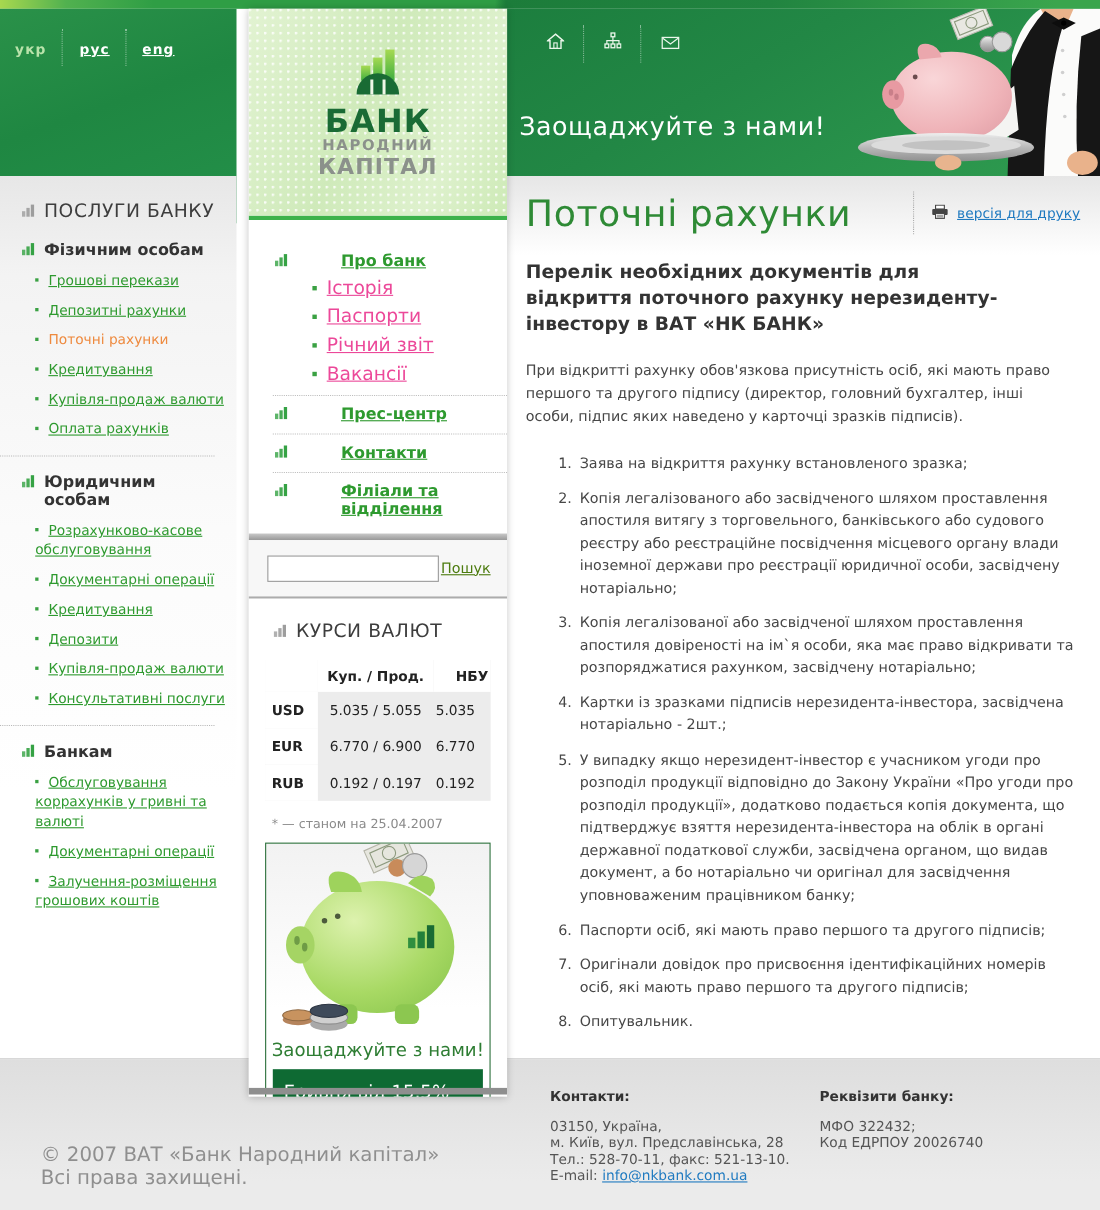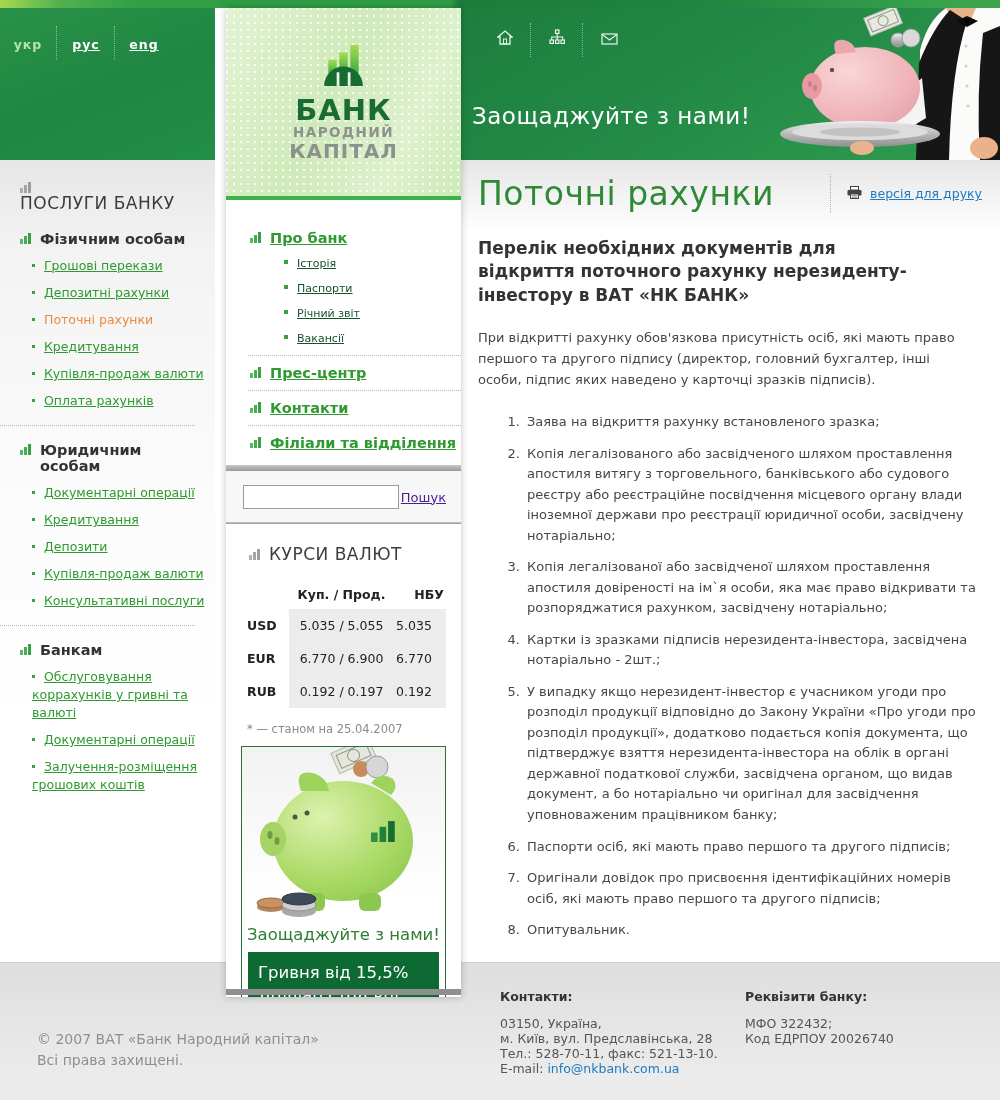--- a/index.html
+++ b/index.html
@@ -33,30 +33,30 @@
       linear-gradient(115deg,#e2f3d2 0%,#cfeaba 45%,#def1cd 75%,#cdeab6 100%);
     text-align:center;}
   .greenline{height:4px;background:#3db24b;}
   .logo{display:inline-block;padding-top:36px;}
   .logo-name1{font-size:29px;font-weight:bold;color:#1a6b35;letter-spacing:1px;line-height:30px;margin-top:3px;}
   .logo-name2{font-size:13.5px;font-weight:bold;color:#8b918b;letter-spacing:1.5px;line-height:15px;}
   .logo-name3{font-size:20px;font-weight:bold;color:#8b918b;letter-spacing:1px;line-height:22px;}
 
   .cmenu{padding:26px 0 8px 24px;}
   .cmenu .grp{display:flex;align-items:baseline;margin:4px 0 6px 0;}
-  .cmenu .grp a{font-size:14.5px;font-weight:bold;color:#2e9a2f;text-decoration:underline;}
+  .cmenu .grp a{font-size:14.5px;font-weight:bold;color:#2e9a2f;text-decoration:underline;margin-left:40px;}
   .cmenu ul{list-style:none;margin:4px 0 8px 0;padding:0 0 0 34px;}
   .cmenu ul li{margin:6px 0;}
   .cmenu ul li::before{content:"";display:inline-block;width:4px;height:4px;background:#3aa143;margin-right:9px;vertical-align:3px;}
-  .cmenu ul a{font-size:11px;color:#14532d;text-decoration:underline;}
+  .cmenu ul a{font-size:17px;color:#ec4899;text-decoration:underline;}
   .dotsep{border-top:1px dotted #bdbdbd;margin:9px 0 9px -2px;}
   .graybar{height:6px;background:linear-gradient(#c9c9c9,#989898);}
   .searchrow{background:#f7f7f7;padding:14px 15px 13px 17px;display:flex;align-items:center;justify-content:space-between;}
   .searchrow input{width:146px;height:20px;border:1px solid #9a9a9a;background:#fff;font-size:12px;padding:1px 4px;}
-  .searchrow a{font-size:13px;color:#4c1d95;text-decoration:underline;}
+  .searchrow a{font-size:13px;color:#4d7c0f;text-decoration:underline;}
   .rates{padding:20px 15px 0 15px;}
   .rates-head{display:flex;align-items:baseline;padding-left:8px;}
   .rates-head span.t{font-size:17px;color:#3d3d3d;letter-spacing:.5px;}
   table.ratetab{border-collapse:collapse;margin-top:16px;width:205px;background:#ececec;font-size:12.5px;color:#222;}
   table.ratetab th{background:#fff;font-weight:bold;padding:7px 2px;text-align:center;}
   table.ratetab th:last-child{text-align:right;padding-right:2px;}
   table.ratetab td{padding:9px 2px;}
   table.ratetab td.cur{background:#fff;font-weight:bold;width:42px;padding-left:6px;}
   table.ratetab td.bs{text-align:center;width:112px;}
   table.ratetab td.nb{text-align:left;width:49px;padding-right:3px;}
@@ -64,21 +64,21 @@
   .ad{margin:4px 15px 0 15px;border:1px solid #2a6f3a;background:linear-gradient(#f2f2f2,#ffffff 45%);}
   .ad .pig{display:block;width:100%;height:178px;}
   .ad .adslogan{text-align:center;color:#2e7d33;font-size:16.5px;padding:0 0 8px 0;}
   .ad .adbox{background:#0e6a33;color:#fff;font-size:16.5px;line-height:23px;padding:9px 10px;margin:0 6px 42px 6px;}
   .panelbottom{position:absolute;left:0;bottom:2px;width:100%;height:6px;background:#8f8f8f;}
 
   
   .sidebar{position:absolute;left:0;top:160px;width:215px;height:802px;
     background:linear-gradient(#e7e7e7 0,#f3f3f3 90px,#fbfbfb 320px,#fff 560px);padding-top:0;}
   .sb-inner{padding:22px 10px 0 20px;}
-  .sb-title{display:flex;align-items:baseline;margin-bottom:18px;flex-direction:column;}
+  .sb-title{display:flex;align-items:baseline;margin-bottom:18px;}
   .sb-title span.t{font-size:17px;color:#3d3d3d;letter-spacing:.5px;}
   .sb-sec{display:flex;align-items:baseline;margin:10px 0 8px 0;}
   .sb-sec span.t{font-size:14.5px;font-weight:bold;color:#333;}
   .sb-list{list-style:none;margin:0 0 14px 0;padding:0 0 0 12px;}
   .sb-list li{margin:9px 0;line-height:17px;}
   .sb-list li::before{content:"";display:inline-block;width:3px;height:3px;background:#3aa143;margin-right:9px;vertical-align:3px;}
   .sb-list a{font-size:12.5px;color:#2e9a2f;text-decoration:underline;}
   .sb-list a.active{color:#ee8a3f;text-decoration:none;}
   .sb-dotsep{border-top:1px dotted #b8b8b8;margin:16px 10px 16px -20px;}
 
@@ -92,26 +92,26 @@
   .printlink .picon{margin-right:8px;display:inline-block;}
   .printlink a{font-size:12.5px;color:#1f7ac0;text-decoration:underline;}
   .h2{font-size:17px;font-weight:bold;color:#333;line-height:1.37;max-width:445px;margin:24px 0 0 0;}
   .intro{font-size:13px;color:#474747;line-height:1.62;max-width:505px;margin:20px 12px 0 0;}
   ol.doclist{margin:22px 0 0 0;padding:0 0 0 46px;max-width:470px;}
   ol.doclist li{font-size:13px;color:#474747;line-height:1.58;margin-bottom:11px;padding-left:3px;}
 
   
   .footer{position:absolute;left:0;top:962px;width:1000px;height:138px;
     background:linear-gradient(#dedede,#ebebeb 80%);border-top:1px solid #cfcfcf;}
-  .copyright{position:absolute;left:37px;top:66px;font-size:14px;color:#8f8f8f;line-height:21px;}
+  .copyright{position:absolute;left:37px;top:76px;font-size:18px;color:#8f8f8f;line-height:21px;}
   .fcol{position:absolute;top:26px;font-size:12.5px;color:#555;line-height:15px;}
   .fcol .ft{font-weight:bold;color:#333;margin-bottom:12px;}
   .fcol.c1{left:500px;}
   .fcol.c2{left:745px;}
-  .fcol a{color:#1f7ac0;}
+  .fcol a{color:#1f7ac0;text-decoration:underline;}
 
   .bars{display:inline-flex;align-items:flex-end;margin-right:8px;}
   .bars i{display:block;width:3px;margin-right:1px;background:#35a244;}
   .bars i:nth-child(1){height:5px;opacity:.8;}
   .bars i:nth-child(2){height:8px;opacity:.9;}
   .bars i:nth-child(3){height:11px;}
   .bars.gray i{background:#9d9d9d;}
   a{cursor:pointer;}
 </style>
 </head>
@@ -244,20 +244,21 @@
       <div class="sb-sec">
         <span class="bars">
             <i></i>
             <i></i>
             <i></i>
           </span>
         <span class="t">Юридичним особам</span>
       </div>
       <ul class="sb-list">
 
+      <li><a>Розрахунково-касове обслуговування</a></li>
           <li><a>Документарні операції</a></li>
           <li><a>Кредитування</a></li>
           <li><a>Депозити</a></li>
           <li><a>Купівля-продаж валюти</a></li>
           <li><a>Консультативні послуги</a></li>
         </ul>
       <div class="sb-dotsep"></div>
 
       <div class="sb-sec">
         <span class="bars">

